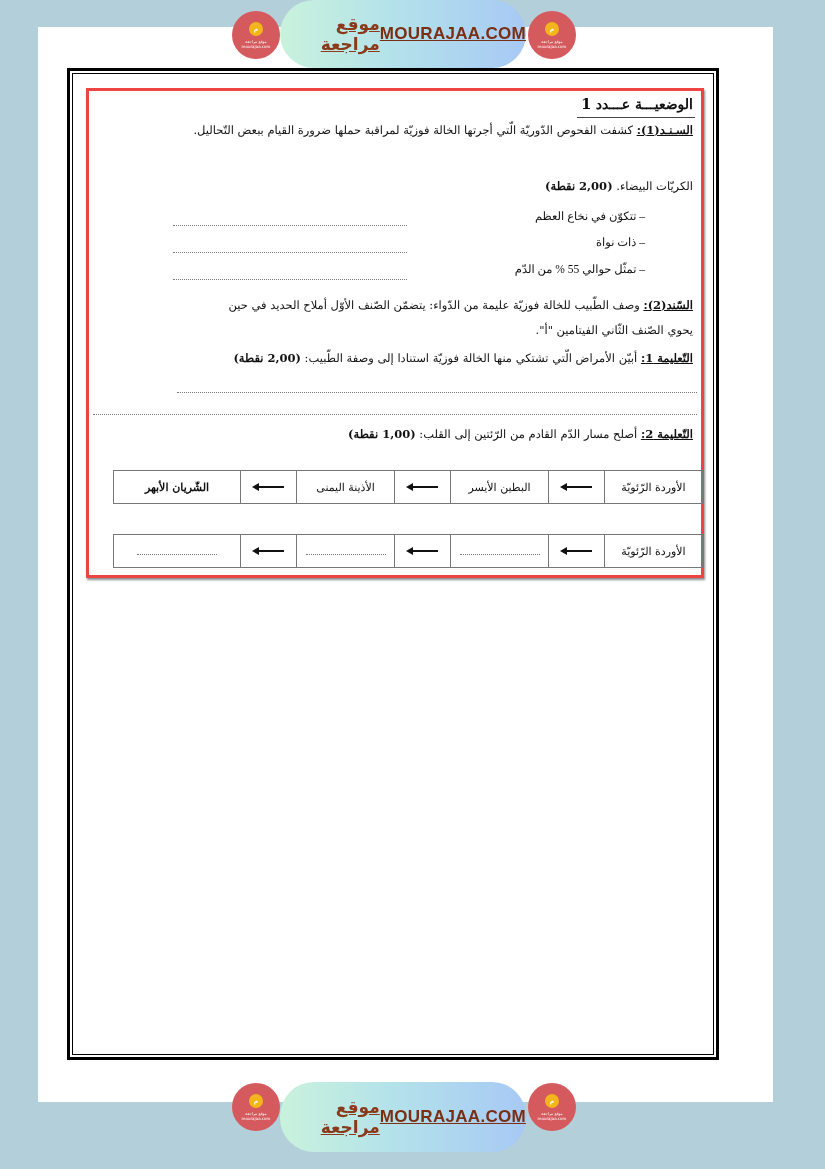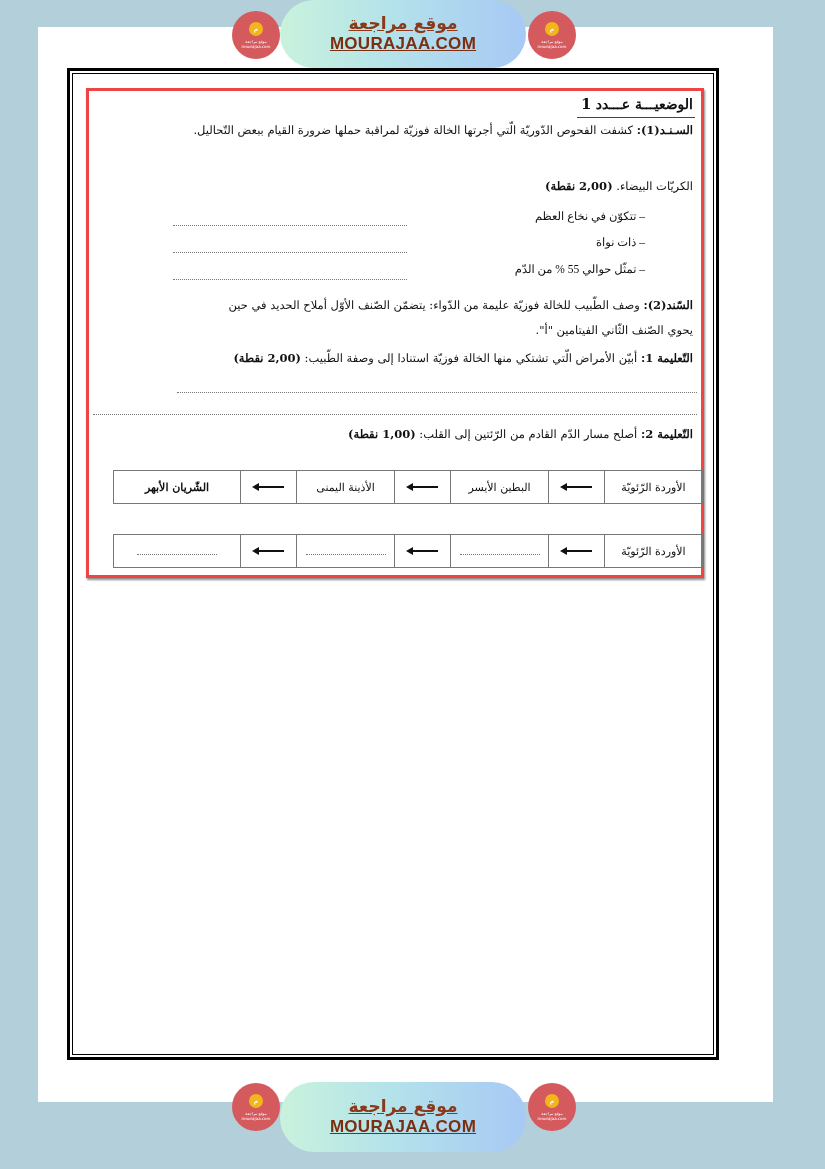--- a/index.html
+++ b/index.html
@@ -10,21 +10,21 @@
     }
     .page {
       position: absolute; left: 38px; top: 27px; width: 735px; height: 1075px;
       background: #ffffff;
     }
     
     .banner {
       position: absolute; left: 280px; width: 246px; height: 68px;
       border-radius: 34px;
       background: linear-gradient(90deg, #c9f2dc 0%, #b4e2ea 45%, #a7c9f5 100%);
-      display: flex; flex-direction: column; align-items: center; justify-content: center;
+      display: flex; flex-direction: row; align-items: center; justify-content: center;
     }
     .banner.top { top: 0; }
     .banner.bottom { top: 1082px; height: 70px; }
     .banner .ar {
       font-family: "DejaVu Sans", sans-serif; font-weight: bold; font-size: 17px;
       color: #8a3a1a; text-decoration: underline; direction: rtl; line-height: 20px;
     }
     .banner .en {
       font-family: Liberation Sans, sans-serif; font-weight: bold; font-size: 17px;
       color: #7a2e12; text-decoration: underline; letter-spacing: 0.3px; line-height: 22px;
@@ -60,21 +60,21 @@
       position: absolute; left: 86px; top: 88px; width: 618px; height: 490px;
       border: 3px solid #ef4444; box-sizing: border-box;
       box-shadow: 1px 2px 2px rgba(0,0,0,0.45);
       background: #fff;
       direction: rtl;
       font-family: "DejaVu Serif", serif;
       color: #111;
     }
     .line { position: absolute; right: 8px; left: 6px; font-size: 11.5px; white-space: nowrap; }
     .bold { font-weight: bold; }
-    .u { }
+    .u { text-decoration: underline; }
     .title { top: 4px; font-size: 14px; }
     .title .num { font-weight: bold; font-size: 15px; }
     .hr { position: absolute; right: 6px; height: 1px; background: #444; }
     .item { position: absolute; right: 56px; font-size: 11.5px; font-family: Liberation Serif, serif; }
     .dots { position: absolute; left: 84px; width: 234px; border-bottom: 1px dotted #777; height: 1px; }
     .dots-wide { position: absolute; left: 4px; right: 4px; border-bottom: 1px dotted #777; height: 1px; }
     .dots-wide.short { left: 88px; }
 
     .flow {
       position: absolute; left: 24px; width: 590px; height: 34px;

